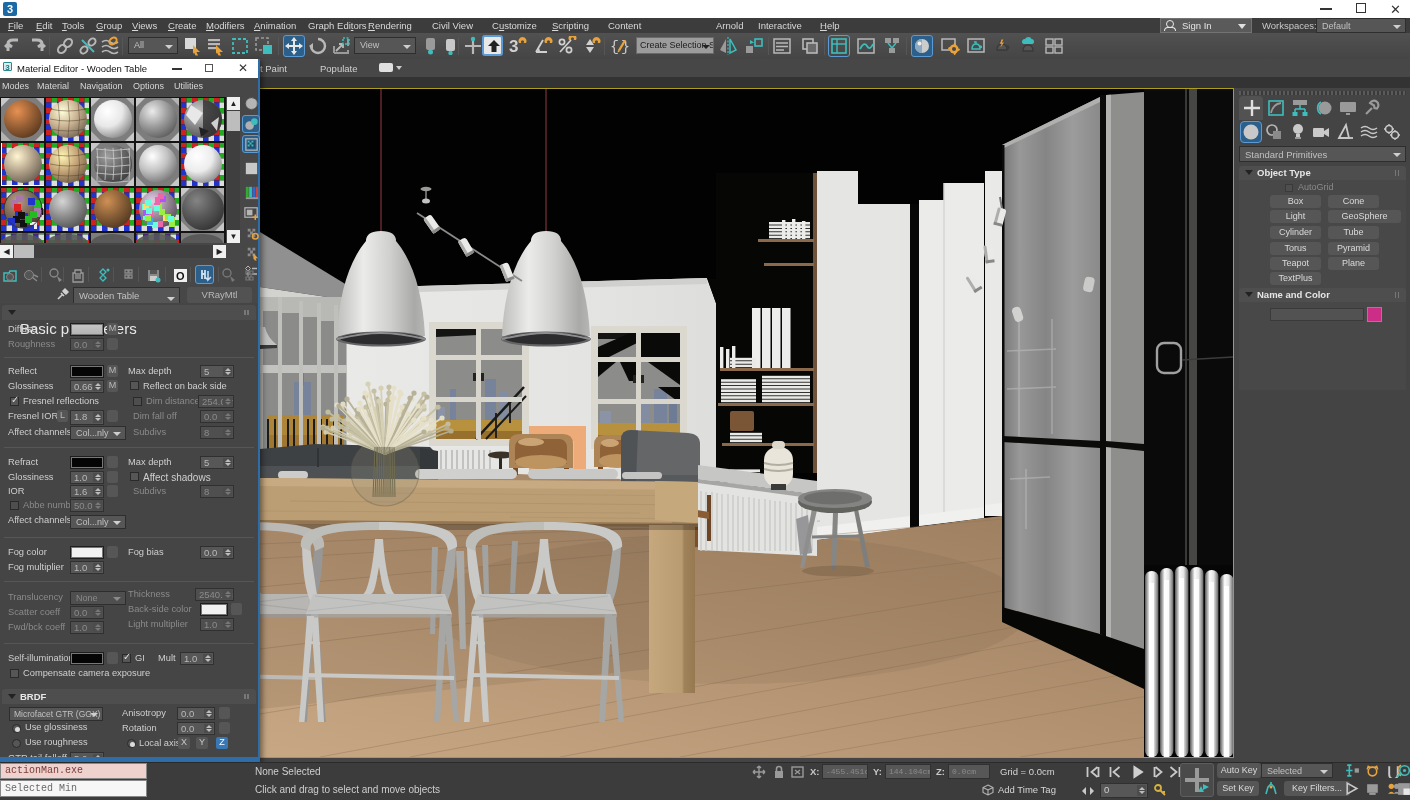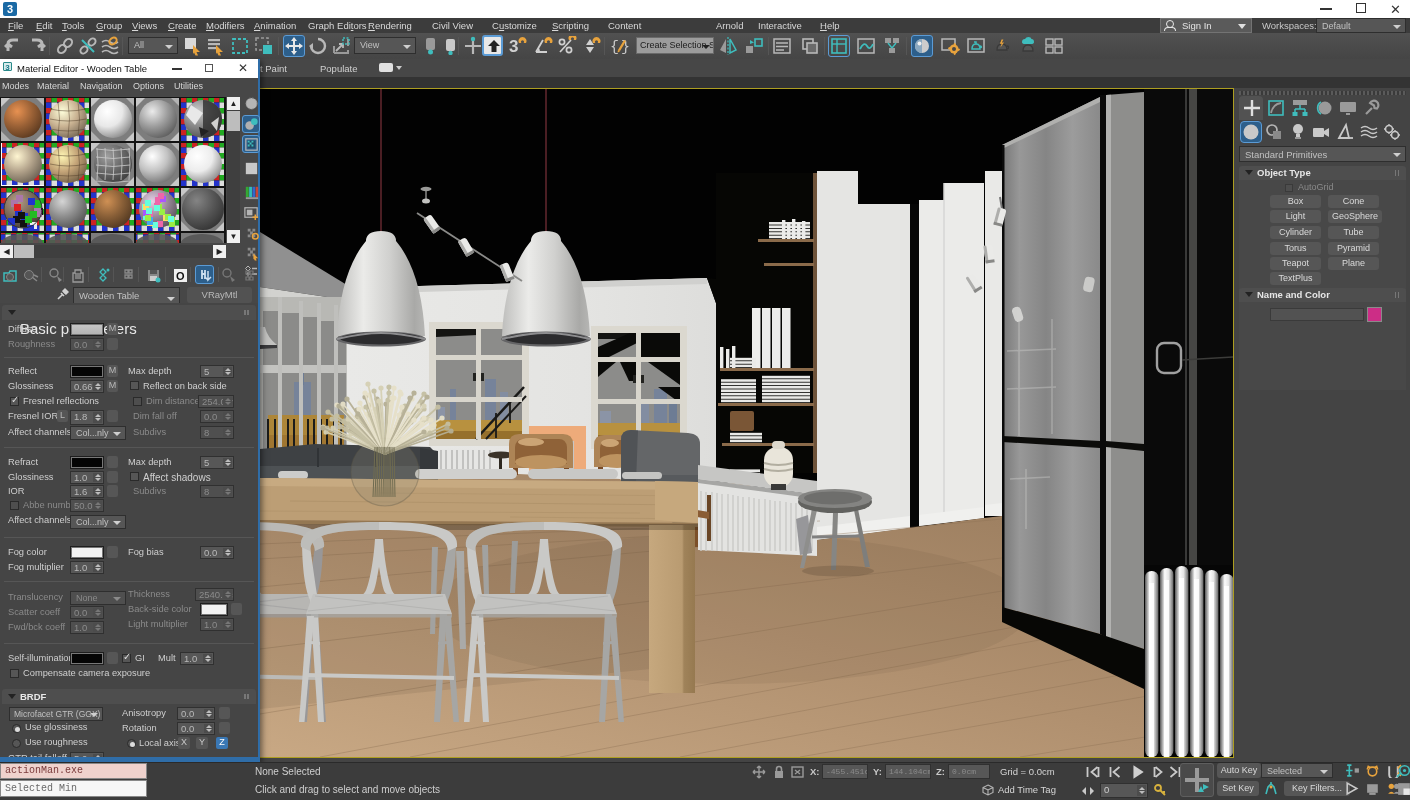--- a/index.html
+++ b/index.html
@@ -894,21 +894,21 @@
 <div class="a" style="left:1239px;top:166px;width:167px;height:14px;background:#4e4e4e;border-radius:3px 3px 0 0"></div>
 <div class="a" style="left:1245px;top:170px;width:0;height:0;border-left:4px solid transparent;border-right:4px solid transparent;border-top:5px solid #222"></div>
 <div class="a" style="left:1257px;top:167px;color:#e6e6e6;font-size:9.5px;font-weight:bold">Object Type</div>
 <div class="a" style="left:1395px;top:170px;width:6px;height:6px;background:repeating-linear-gradient(90deg,#777 0 1.5px,#4e4e4e 1.5px 3px)"></div>
 <div class="a" style="left:1239px;top:180px;width:167px;height:210px;background:#484848"></div>
 <span class="a cb" style="left:1285px;top:184px;background:#4e4e4e;border-color:#3a3a3a"></span>
 <div class="a" style="left:1298px;top:182px;color:#8a8a8a;font-size:9px">AutoGrid</div>
 <div class="a btn" style="left:1270px;top:195px;width:51px;height:13px;line-height:13px;font-size:9px">Box</div>
 <div class="a btn" style="left:1328px;top:195px;width:51px;height:13px;line-height:13px;font-size:9px">Cone</div>
 <div class="a btn" style="left:1270px;top:210px;width:51px;height:13px;line-height:13px;font-size:9px">Light</div>
-<div class="a btn" style="left:1328px;top:210px;width:54px;height:13px;line-height:13px;font-size:9px">GeoSphere</div>
+<div class="a btn" style="left:1328px;top:210px;width:73px;height:13px;line-height:13px;font-size:9px">GeoSphere</div>
 <div class="a btn" style="left:1270px;top:226px;width:51px;height:13px;line-height:13px;font-size:9px">Cylinder</div>
 <div class="a btn" style="left:1328px;top:226px;width:51px;height:13px;line-height:13px;font-size:9px">Tube</div>
 <div class="a btn" style="left:1270px;top:242px;width:51px;height:13px;line-height:13px;font-size:9px">Torus</div>
 <div class="a btn" style="left:1328px;top:242px;width:51px;height:13px;line-height:13px;font-size:9px">Pyramid</div>
 <div class="a btn" style="left:1270px;top:257px;width:51px;height:13px;line-height:13px;font-size:9px">Teapot</div>
 <div class="a btn" style="left:1328px;top:257px;width:51px;height:13px;line-height:13px;font-size:9px">Plane</div>
 <div class="a btn" style="left:1270px;top:272px;width:51px;height:13px;line-height:13px;font-size:9px">TextPlus</div>
 <div class="a" style="left:1239px;top:288px;width:167px;height:14px;background:#4e4e4e;border-radius:3px 3px 0 0"></div>
 <div class="a" style="left:1245px;top:292px;width:0;height:0;border-left:4px solid transparent;border-right:4px solid transparent;border-top:5px solid #222"></div>
 <div class="a" style="left:1257px;top:289px;color:#e6e6e6;font-size:9.5px;font-weight:bold">Name and Color</div>

